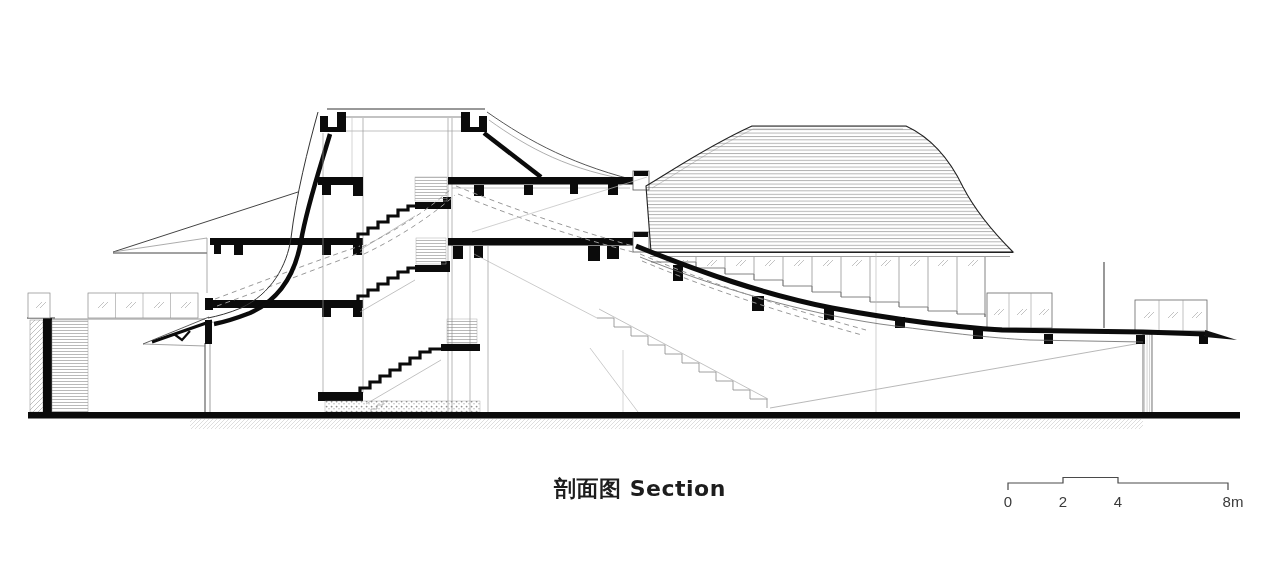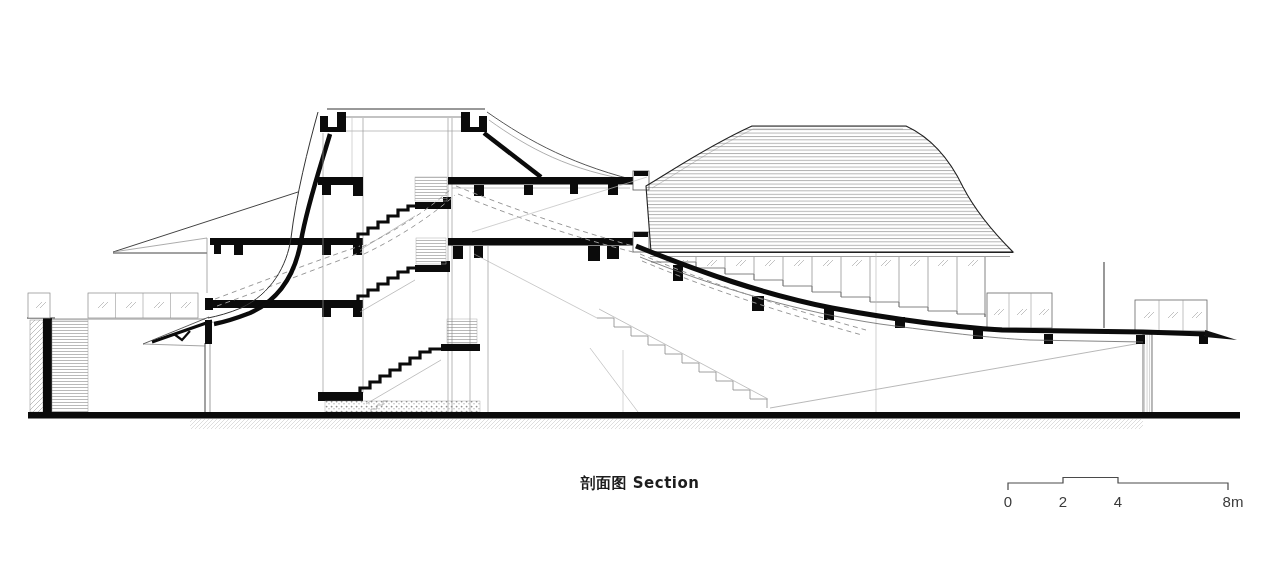--- a/index.html
+++ b/index.html
@@ -1,20 +1,20 @@
 <!DOCTYPE html>
 <html><head>
 <meta charset="utf-8">
 <style>
   html,body{margin:0;padding:0;background:#ffffff;}
   .stage{position:relative;width:1280px;height:564px;background:#ffffff;overflow:hidden;
          font-family:"DejaVu Sans","Liberation Sans",sans-serif;}
   .stage svg{position:absolute;left:0;top:0;display:block;}
   .caption{position:absolute;left:0;top:474px;width:100%;text-align:center;
-           font-size:15px;font-weight:600;letter-spacing:.5px;color:#1d1d1d;}
+           font-size:22px;font-weight:600;letter-spacing:.5px;color:#1d1d1d;}
 </style>
 </head>
 <body>
 
 <div class="stage">
 
 <svg width="1280" height="564" viewBox="0 0 1280 564" xmlns="http://www.w3.org/2000/svg">
   <defs>
     <pattern id="hz" width="8" height="3.4" patternUnits="userSpaceOnUse">
           <path d="M0,0.5H8" stroke="#6a6a6a" stroke-width="0.55"></path>

